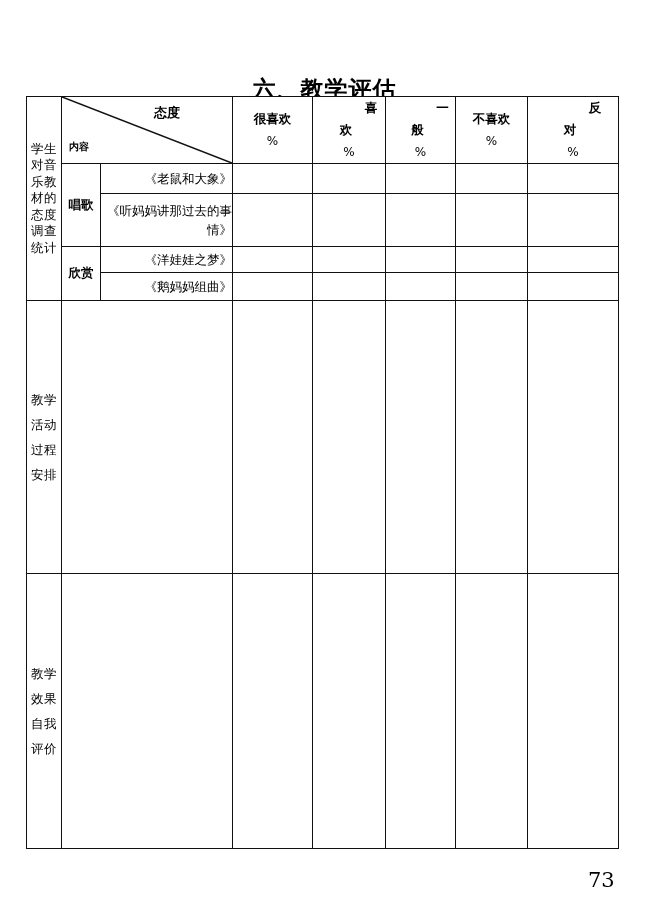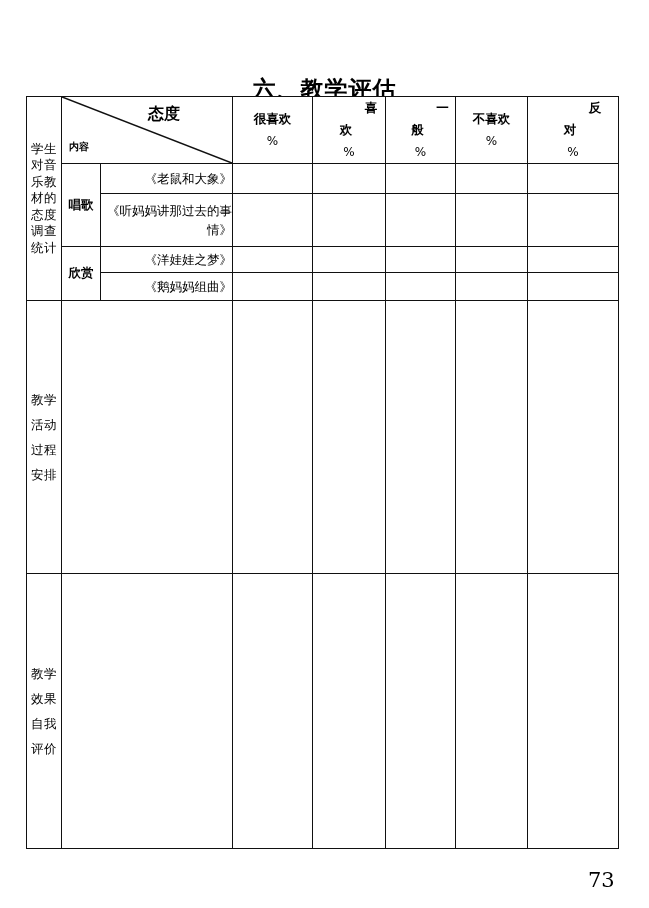--- a/index.html
+++ b/index.html
@@ -75,21 +75,21 @@
     position: absolute;
     inset: 0;
     width: 100%;
     height: 100%;
     display: block;
   }
   .corner .attitude {
     position: absolute;
     right: 52px;
     top: 7px;
-    font-size: 16px;
+    font-size: 13px;
     font-weight: 600;
   }
   .corner .content {
     position: absolute;
     left: 7px;
     bottom: 9px;
     font-size: 10px;
     font-weight: 600;
   }
 

